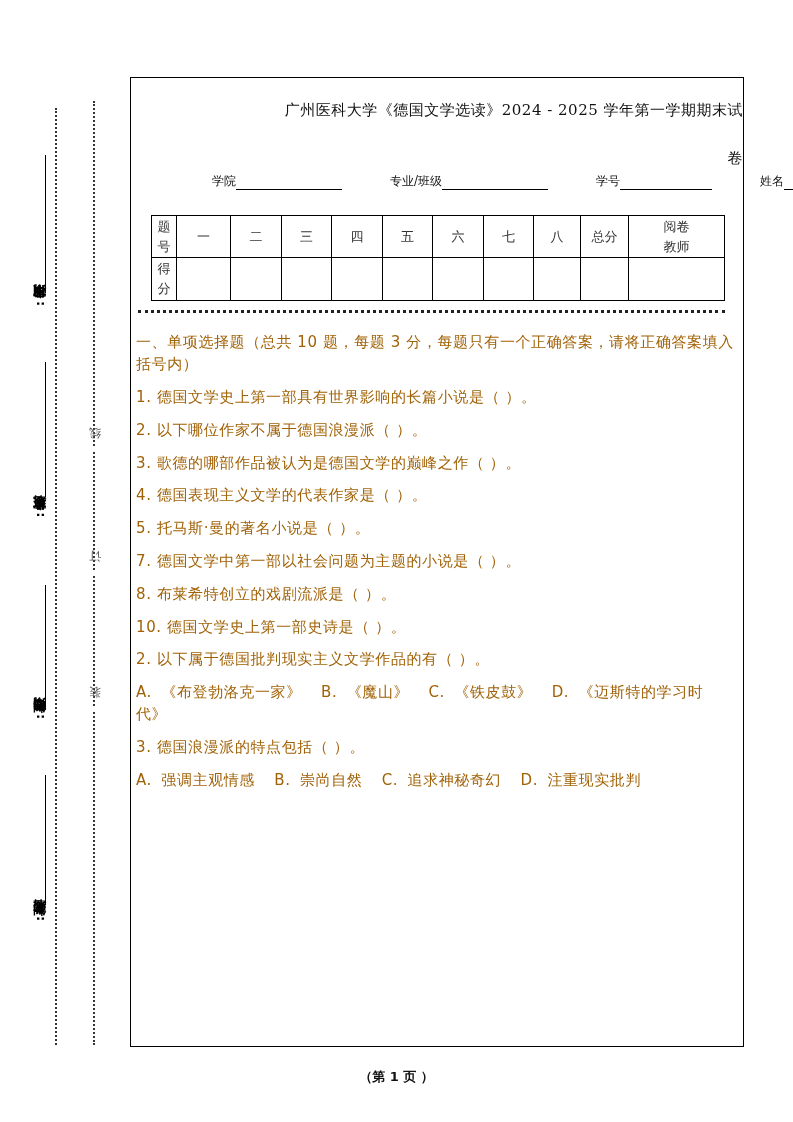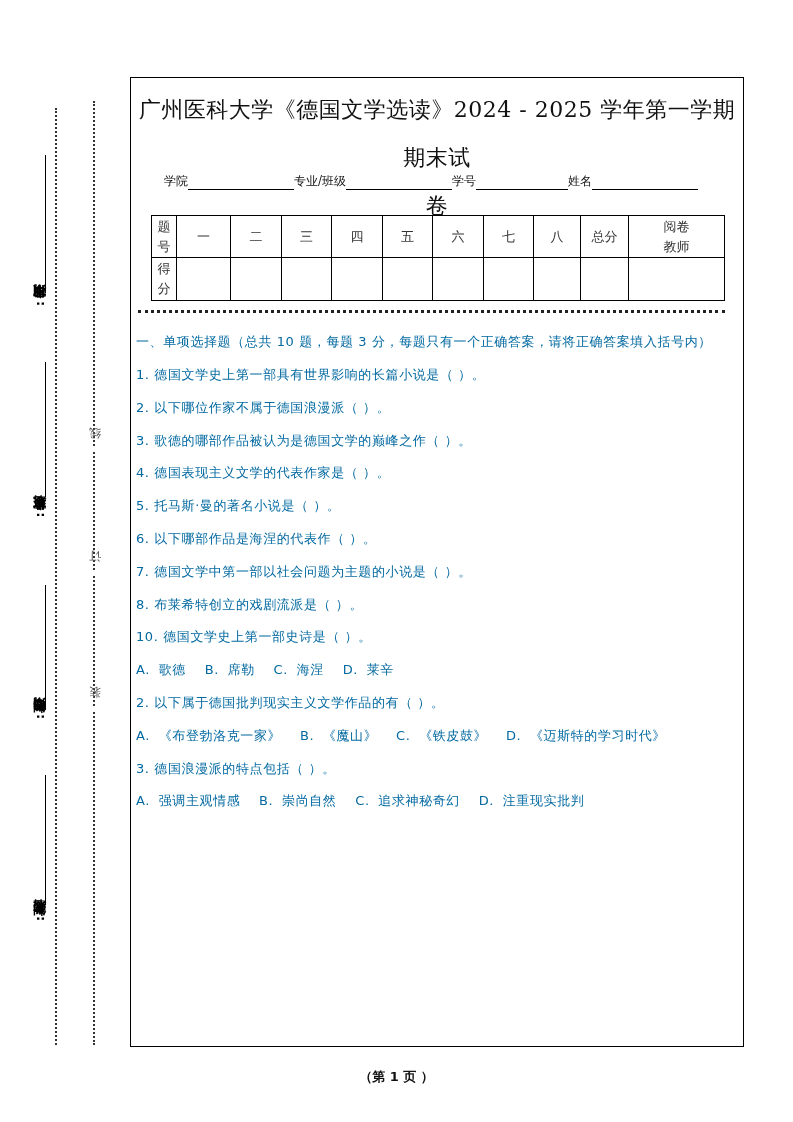--- a/index.html
+++ b/index.html
@@ -11,37 +11,37 @@
   .vsolid { position:absolute; width:0; border-left:1px solid #000; }
   .vlabel { position:absolute; writing-mode:vertical-rl; transform:rotate(180deg);
             font-family:"DejaVu Sans","Liberation Sans",sans-serif; font-weight:bold;
             font-size:13px; letter-spacing:1px; background:#fff; color:#000; }
   .vmark { position:absolute; writing-mode:vertical-rl; transform:rotate(180deg);
            font-size:12px; color:#555; background:#fff; padding:2px 0; }
 
   
   .frame { position:absolute; left:130px; top:77px; width:614px; height:970px;
            border:1px solid #000; box-sizing:border-box; }
-  .title { position:absolute; left:0; right:0; top:8px; text-align:center;
-           font-size:22px; line-height:48px; letter-spacing:0.5px; }
+  .title { position:absolute; left:0; right:0; top:8px; text-align:right;
+           font-size:15px; line-height:48px; letter-spacing:0.5px; }
   .info { position:absolute; left:33px; top:95px; font-size:12px; display:flex; align-items:flex-end; }
-  .info .lbl { white-space:nowrap; }
+  .info .lbl { white-space:nowrap;margin-left:48px; }
   .info .blank { display:inline-block; border-bottom:1px solid #000; height:14px; }
 
   table.score { position:absolute; left:20px; top:137px; border-collapse:collapse;
                 font-family:"DejaVu Sans","Liberation Sans",sans-serif; font-size:13px; color:#333; }
   table.score td { border:1px solid #000; text-align:center; padding:0; }
   table.score tr.r1 td { height:41px; }
   table.score tr.r2 td { height:42px; }
   .stack { line-height:20px; }
 
   .dots { position:absolute; left:7px; right:18px; top:232px; border-top:3px dotted #222; }
 
   .content { position:absolute; left:5px; right:6px; top:253px;
-             font-family:"DejaVu Sans","Liberation Sans",sans-serif; font-size:13px; color:#0369a1; }
+             font-family:"DejaVu Sans","Liberation Sans",sans-serif; font-size:15px; color:#a16207; }
   .para { line-height:22px; margin:0 0 11px 0; letter-spacing:0.6px; }
   .q { line-height:22px; margin:0 0 10.8px 0; letter-spacing:0.6px; white-space:nowrap; }
   .opt { line-height:22px; margin:0 0 10.8px 0; letter-spacing:0.6px; word-spacing:4px; }
   .opt span { margin-right:10px; }
 
   .pageno { position:absolute; left:0; right:0; top:1068px; text-align:center;
             font-family:"DejaVu Sans","Liberation Sans",sans-serif; font-weight:bold; font-size:13px; }
 </style>
 </head>
 <body>
@@ -141,32 +141,25 @@
   <div class="dots"></div>
 
   <div class="content">
 
     <div class="para">一、单项选择题（总共 10 题，每题 3 分，每题只有一个正确答案，请将正确答案填入括号内）</div>
     <div class="q">1. 德国文学史上第一部具有世界影响的长篇小说是（  ）。</div>
     <div class="q">2. 以下哪位作家不属于德国浪漫派（  ）。</div>
     <div class="q">3. 歌德的哪部作品被认为是德国文学的巅峰之作（  ）。</div>
     <div class="q">4. 德国表现主义文学的代表作家是（  ）。</div>
     <div class="q">5. 托马斯·曼的著名小说是（  ）。</div>
-    <div class="q">6. 以下哪部作品是海涅的代表作（  ）。</div>
     <div class="q">7. 德国文学中第一部以社会问题为主题的小说是（  ）。</div>
     <div class="q">8. 布莱希特创立的戏剧流派是（  ）。</div>
     <div class="q">10. 德国文学史上第一部史诗是（  ）。</div>
 
 
-    <div class="opt">
-      <span>A. 歌德</span>
-      <span>B. 席勒</span>
-      <span>C. 海涅</span>
-      <span>D. 莱辛</span>
-    </div>
 
     <div class="q">2. 以下属于德国批判现实主义文学作品的有（  ）。</div>
     <div class="opt">
       <span>A. 《布登勃洛克一家》</span>
       <span>B. 《魔山》</span>
       <span>C. 《铁皮鼓》</span>
       <span>D. 《迈斯特的学习时代》</span>
     </div>
 
     <div class="q">3. 德国浪漫派的特点包括（  ）。</div>

